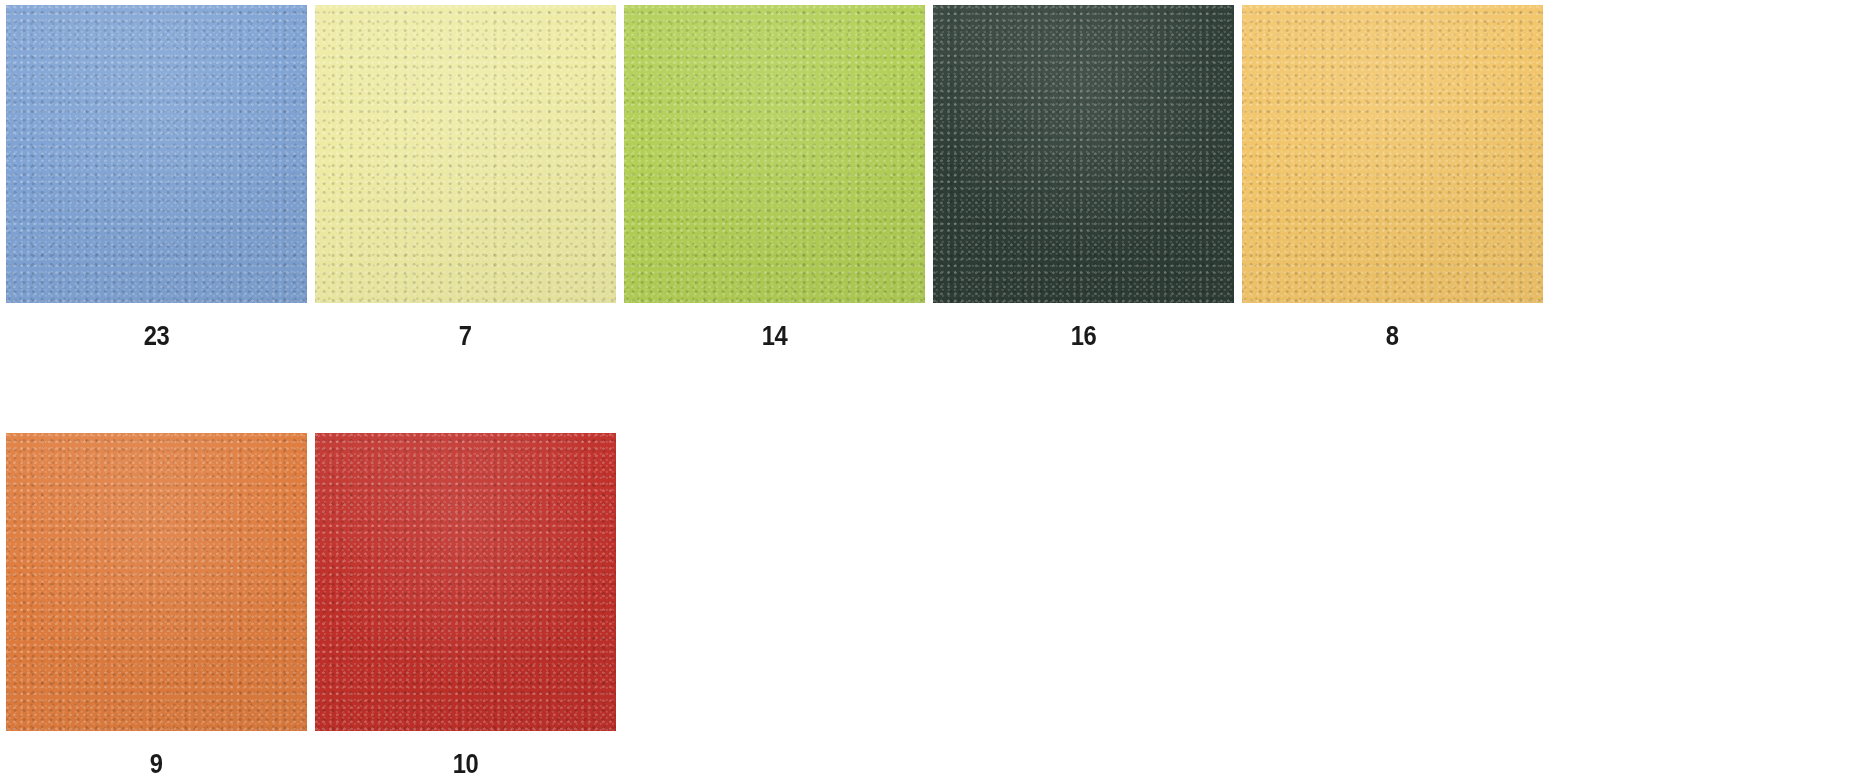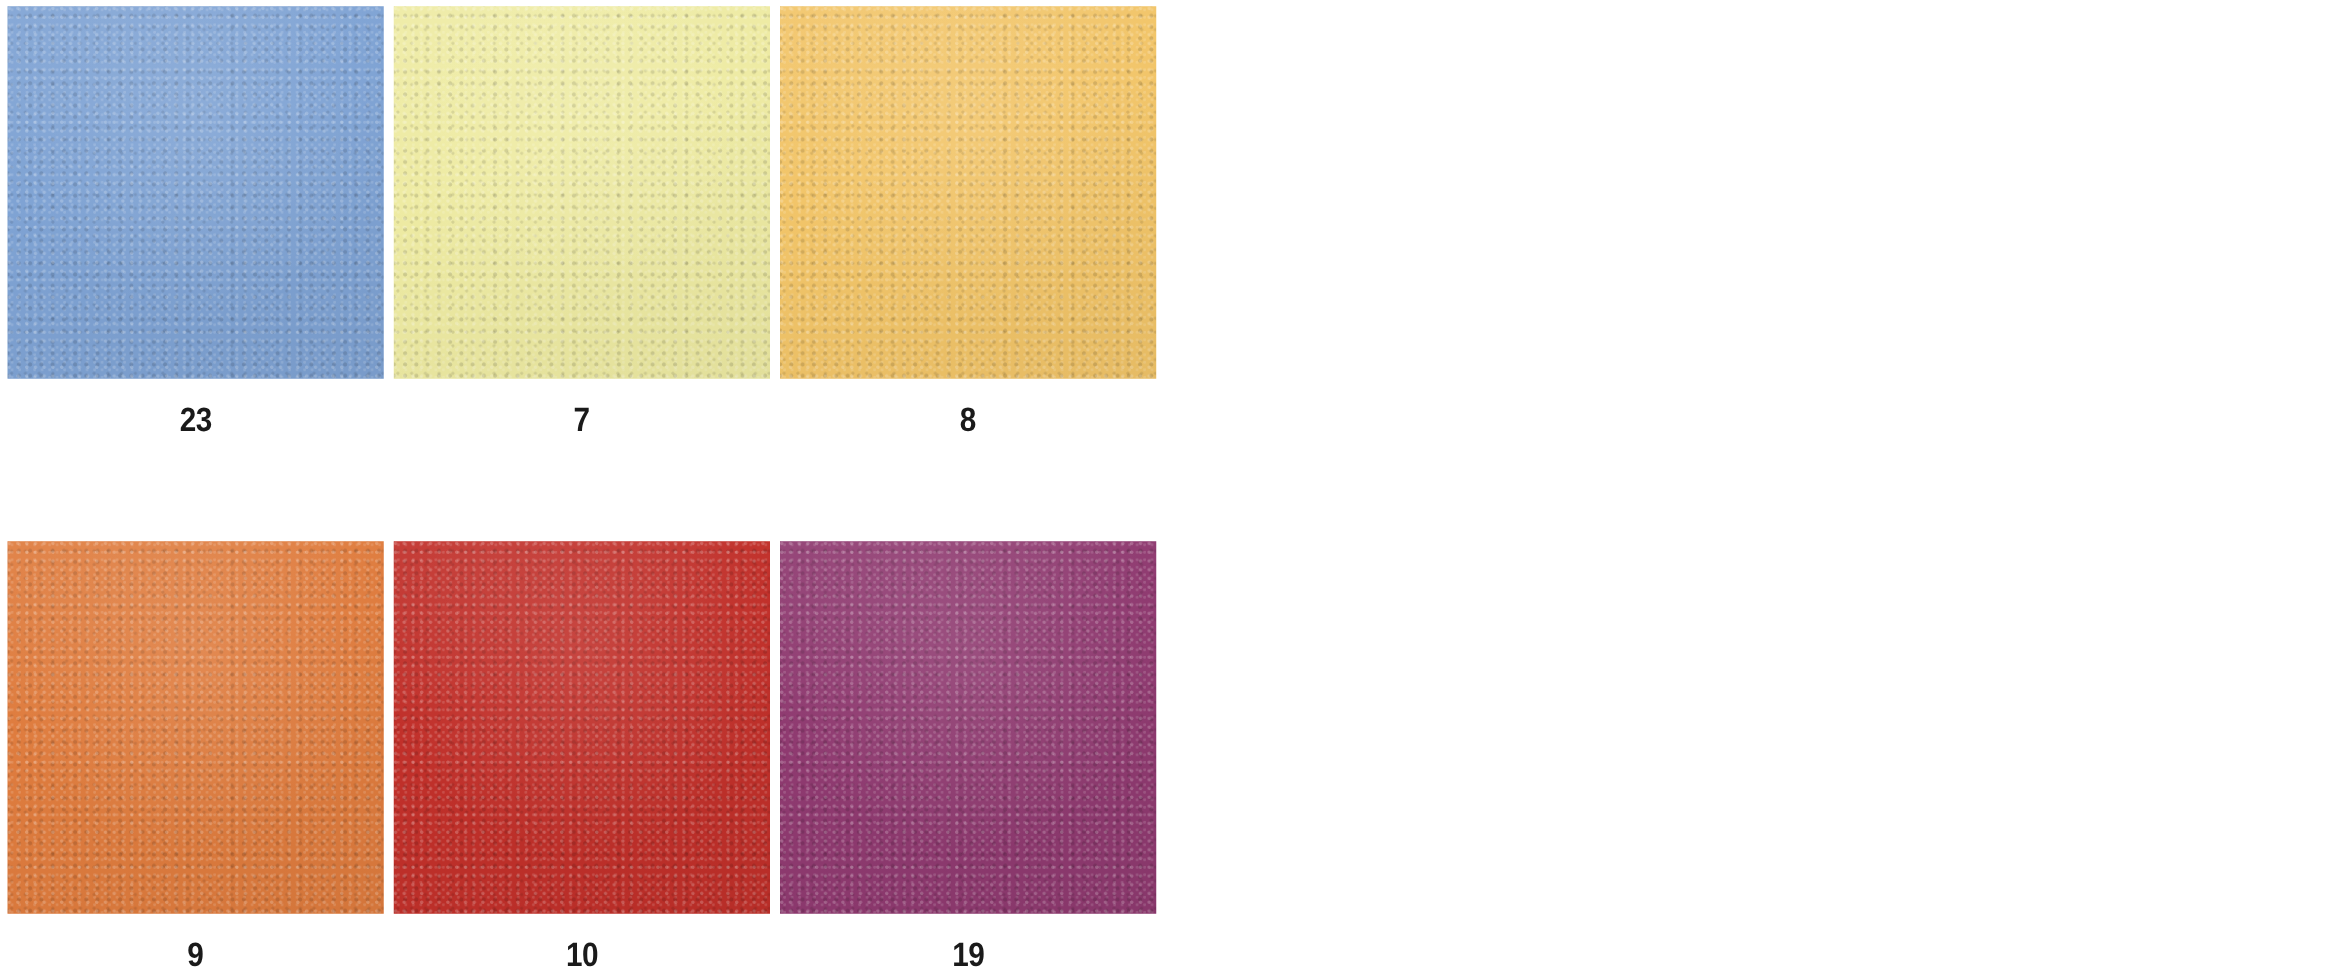--- a/index.html
+++ b/index.html
@@ -99,32 +99,36 @@
   <div class="swatch-row" id="row-top">
       <div class="swatch-cell">
         <div class="swatch-chip" style="background-color: rgb(127, 163, 212);"></div>
         <div class="swatch-label">23</div>
       </div>
       <div class="swatch-cell">
         <div class="swatch-chip" style="background-color: rgb(238, 235, 163);"></div>
         <div class="swatch-label">7</div>
       </div>
       <div class="swatch-cell">
+        <div class="swatch-chip" style="background-color: rgb(178, 207, 85);"></div>
+        <div class="swatch-label">14</div>
+      </div>
+      <div class="swatch-cell">
+        <div class="swatch-chip" style="background-color: rgb(46, 62, 54);"></div>
+        <div class="swatch-label">16</div>
+      </div>
+      <div class="swatch-cell">
         <div class="swatch-chip" style="background-color: rgb(242, 197, 105);"></div>
         <div class="swatch-label">8</div>
       </div>
     </div>
   <div class="swatch-row" id="row-bottom">
       <div class="swatch-cell">
         <div class="swatch-chip" style="background-color: rgb(223, 124, 62);"></div>
         <div class="swatch-label">9</div>
       </div>
       <div class="swatch-cell">
         <div class="swatch-chip" style="background-color: rgb(193, 48, 42);"></div>
         <div class="swatch-label">10</div>
       </div>
-      <div class="swatch-cell">
-        <div class="swatch-chip" style="background-color: rgb(143, 58, 112);"></div>
-        <div class="swatch-label">19</div>
-      </div>
     </div>
 
 </div>
 
 </body></html>

